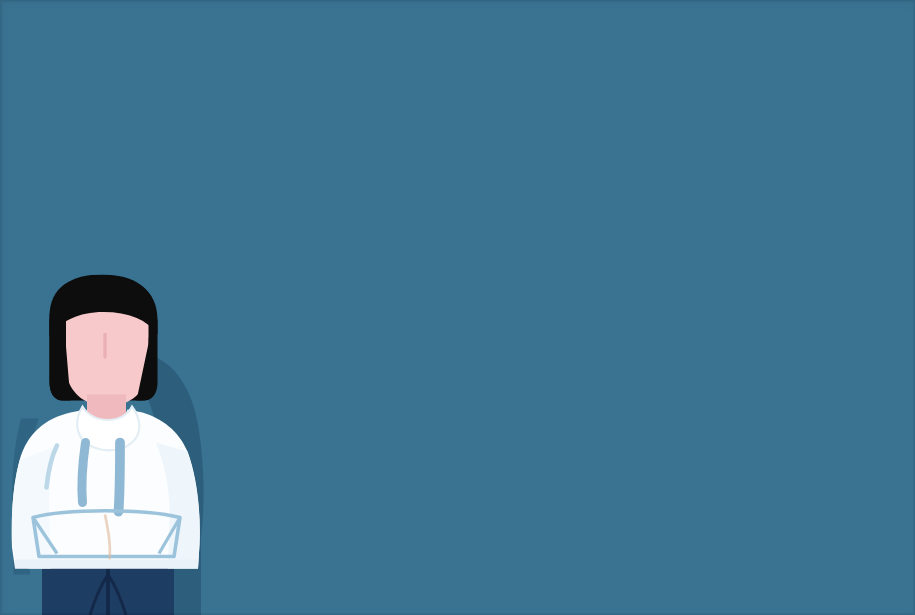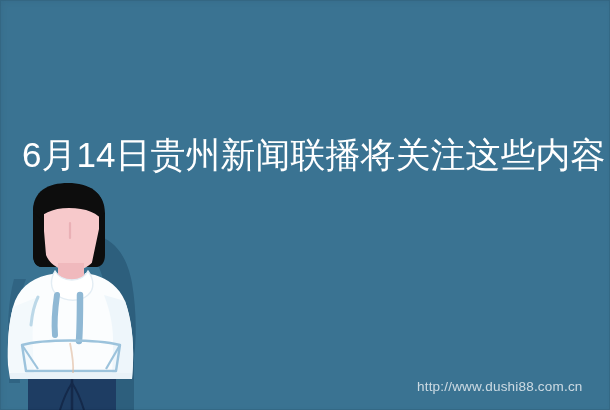--- a/index.html
+++ b/index.html
@@ -101,18 +101,16 @@
 
       <path d="M22 162 C44 156 96 156 120 162 L116 188 L26 188 Z" fill="none" stroke="#9cc3dc" stroke-width="2.4" stroke-linejoin="round"></path>
       <path d="M22 162 L38 186" stroke="#9cc3dc" stroke-width="2.2" fill="none"></path>
       <path d="M120 162 L106 186" stroke="#9cc3dc" stroke-width="2.2" fill="none"></path>
       <path d="M70 160 C72 170 74 180 73 190" stroke="#dfb89a" stroke-width="1.8" opacity="0.6" fill="none"></path>
 
       <path d="M10 190 L132 190 L132 196 L10 196 Z" fill="#e9f2f8"></path>
     </svg>
   </div>
 
-  <div id="headline">6月14日贵州新闻联播将关注这些内容</div>
 
-  <div id="watermark">http://www.dushi88.com.cn</div>
 
   <div id="edge-shade"></div>
 </div>
 
 </body></html>

